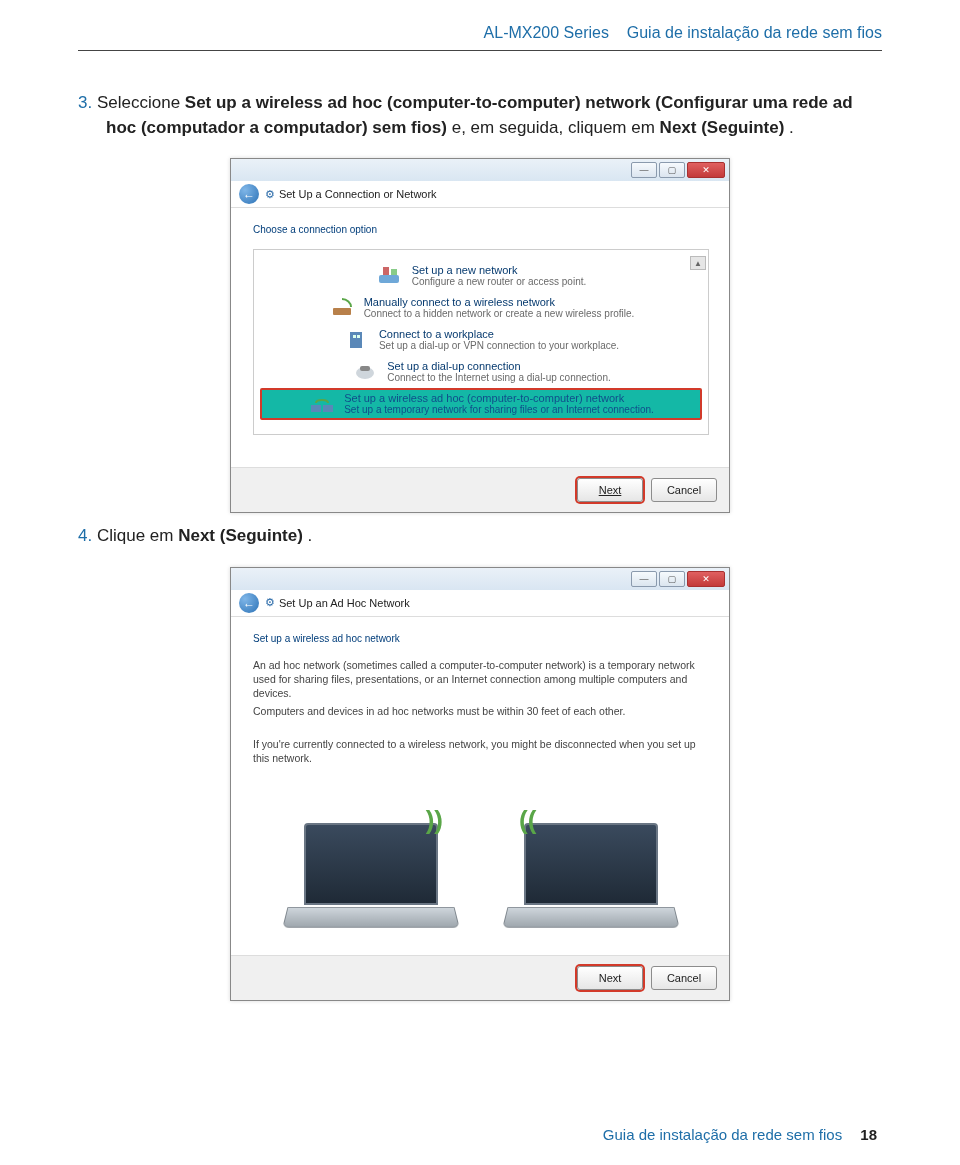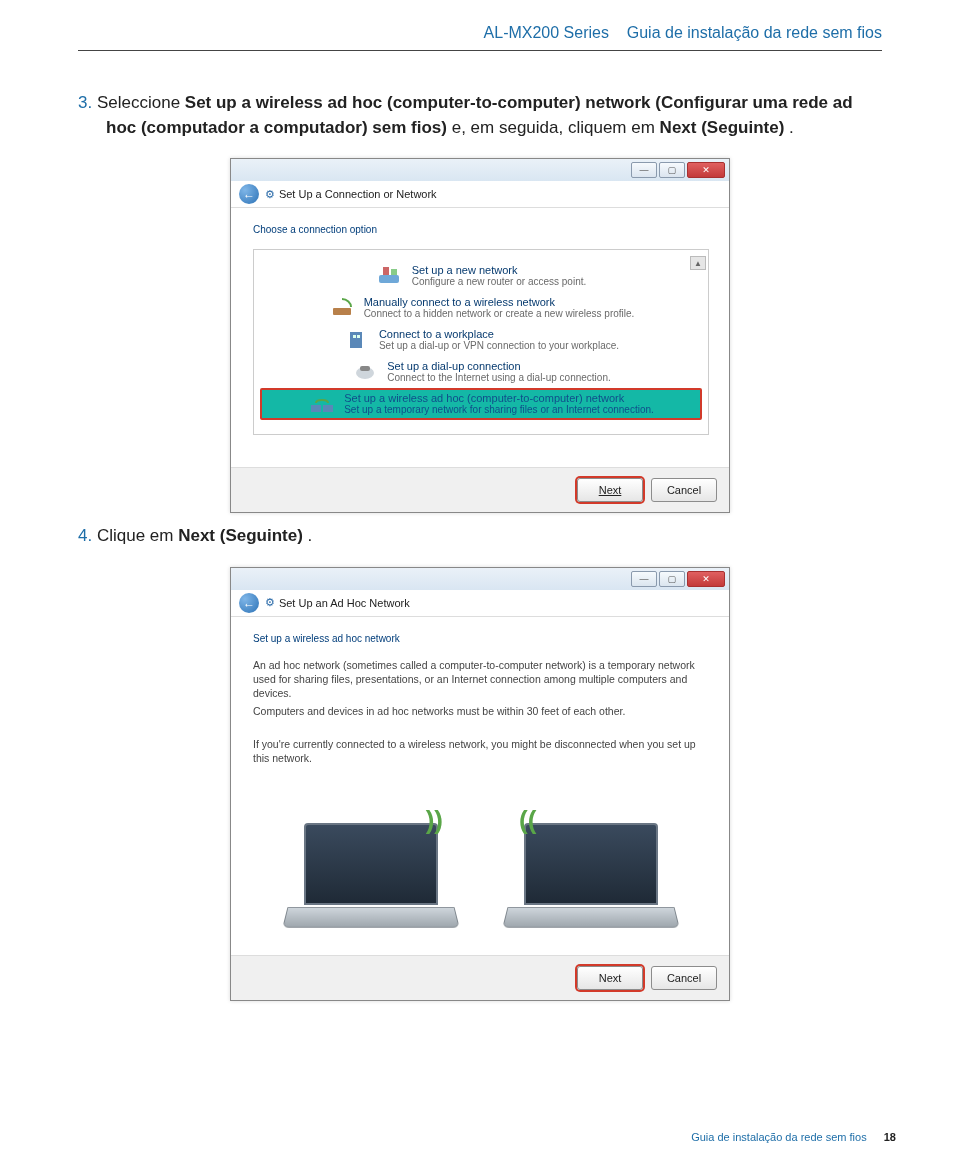--- a/index.html
+++ b/index.html
@@ -140,22 +140,22 @@
     border-radius:0 0 6px 6px;
     transform: perspective(200px) rotateX(30deg);
   }
   .wave {
     position:absolute; top:-18px; font-size:26px; font-weight:bold;
   }
   .wave.green { color:#5aa648; right:18px; }
   .wave.green2 { color:#5aa648; left:18px; }
 
   .footer {
-    position:absolute; bottom:22px; right:64px;
-    color:#1e6ea8; font-size:11px;
+    position:absolute; bottom:22px; right:83px;
+    color:#1e6ea8; font-size:15px;
   }
   .footer .pg { color:#222; font-weight:700; margin-left:14px; }
 </style>
 </head>
 <body>
 
 <div class="page">
 
   <div class="page-header">
     <span>AL-MX200 Series</span>

